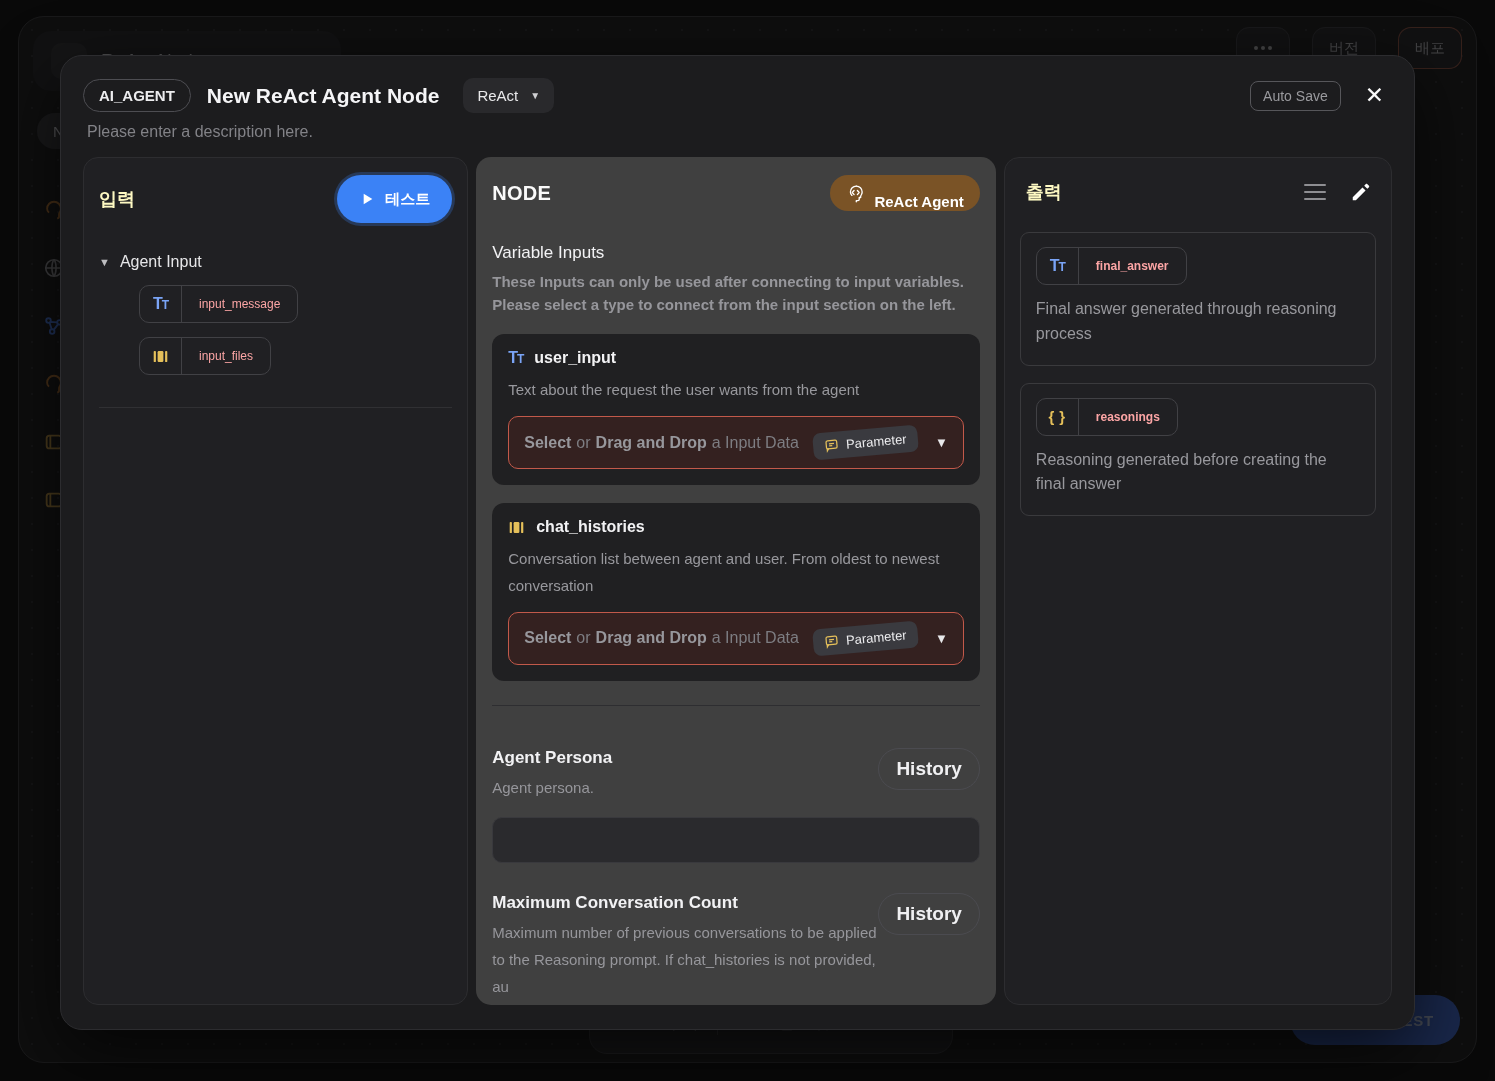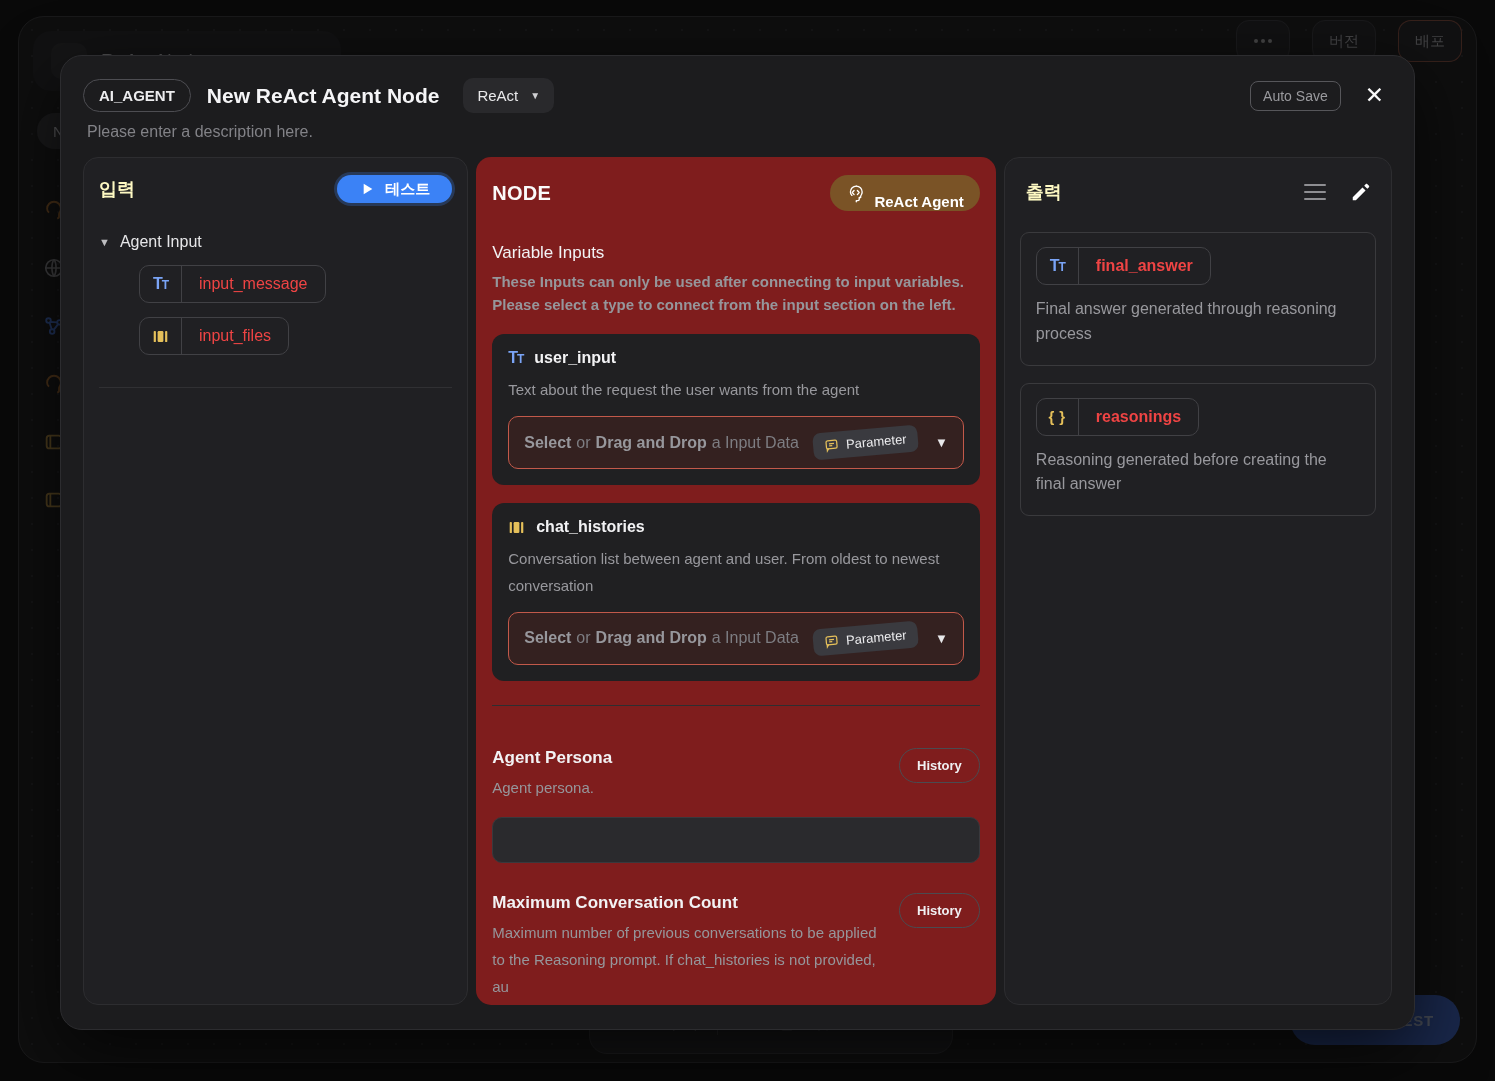--- a/index.html
+++ b/index.html
@@ -10,21 +10,21 @@
   .canvas { position:absolute; left:18px; top:16px; width:1459px; height:1047px;
     background:#151516; border:1px solid #2e2e30; border-radius:26px;
     background-image:radial-gradient(#232325 1.2px, transparent 1.2px);
     background-size:26px 26px; }
   .bg-header-left { position:absolute; left:14px; top:14px; display:flex; align-items:center; gap:14px;
     background:#1b1b1d; border-radius:18px; padding:12px 18px; width:308px; }
   .back-btn { width:36px; height:36px; border-radius:10px; background:#242427; display:flex;
     align-items:center; justify-content:center; color:#bdbdbf; font-size:20px; }
   .bg-title { font-size:19px; color:#9d9da1; flex:1; }
   .rename-ic { color:#6f6f73; font-size:15px; }
-  .bg-topbar { position:absolute; right:14px; top:3px; display:flex; gap:22px; align-items:center; }
+  .bg-topbar { position:absolute; right:14px; top:10px; display:flex; gap:22px; align-items:center; }
   .bg-pill { height:42px; min-width:54px; padding:0 16px; border-radius:13px; background:#1c1c1e;
     border:1px solid #2e2e31; color:#87878b; font-size:15px; display:flex; align-items:center; justify-content:center; }
   .bg-pill.deploy { border-color:rgba(190,95,70,.5); }
   .dots-ic { display:inline-block; width:4px; height:4px; border-radius:50%; background:#87878b;
     box-shadow:7px 0 0 #87878b, -7px 0 0 #87878b; }
   .bg-node-tab { position:absolute; left:18px; top:96px; width:56px; height:36px; border-radius:18px;
     background:#2b2b2e; color:#a6a6aa; font-size:15px; display:flex; align-items:center; padding-left:16px; }
   .bg-sidebar { position:absolute; left:24px; top:182px; display:flex; flex-direction:column; gap:36px; }
   .bg-side-ic { width:22px; height:22px; border-radius:6px; opacity:.85; }
   .bg-toolbar { position:absolute; left:570px; bottom:8px; height:64px; width:364px; background:#202023;
@@ -49,38 +49,38 @@
     padding:9px 14px; font-size:15px; color:#e9e9eb; margin-left:10px; }
   .caret-down { font-size:10px; color:#cfcfd2; }
   .m-spacer { flex:1; }
   .autosave { border:1px solid #56565a; border-radius:8px; padding:6px 12px; font-size:14px; color:#9a9a9e; }
   .close-x { font-size:23px; color:#fafafa; margin-left:10px; margin-right:4px; cursor:default; }
   .m-desc { margin:10px 0 0 26px; color:#828287; font-size:16px; }
 
   .panels { display:flex; gap:8px; margin:16px 22px 0 22px; height:848px; }
   .panel { border-radius:15px; overflow:hidden; }
   .panel.light { background:#202023; border:1px solid #2d2d30; }
-  .panel-in { background:#7f1d1d; }
+  .panel-in { background:#404040; }
   .p-left { width:392px; padding:17px 15px; }
   .p-center { width:529px; padding:18px 16px; position:relative; }
   .p-right { width:395px; padding:16px 15px; }
 
   
   .p-left-head { display:flex; align-items:center; justify-content:space-between; }
   .p-h1 { font-size:18px; font-weight:700; color:#fef9c3; }
   .test-btn { display:flex; align-items:center; gap:10px; background:#3b82f6; border-radius:999px;
-    height:28px; padding:8px 22px; box-shadow:0 0 0 3px rgba(59,130,246,.25); }
+    height:48px; padding:8px 22px; box-shadow:0 0 0 3px rgba(59,130,246,.25); }
   .test-btn span { color:#fff; font-size:15px; font-weight:600; }
   .tree-row { display:flex; align-items:center; gap:10px; margin-top:30px; font-size:16px; color:#e6e6e8; }
   .chev { font-size:11px; color:#bdbdc0; }
   .var-list { margin:14px 0 0 40px; display:flex; flex-direction:column; gap:14px; align-items:flex-start; }
   .var-pill { display:inline-flex; align-items:stretch; border:1px solid #414145; border-radius:10px;
     overflow:hidden; height:38px; }
   .var-ic-cell { width:42px; display:flex; align-items:center; justify-content:center; border-right:1px solid #414145; }
-  .var-label { display:flex; align-items:center; padding:0 17px; font-size:16px; color:#ef4444; }
+  .var-label { display:flex; align-items:center; padding:0 17px; font-size:12px; color:#fca5a5; }
   .hr { height:1px; background:#303033; margin-top:32px; }
 
   
   .tt-ic { color:#7aa4f6; font-weight:800; line-height:1; letter-spacing:-1px; }
   .tt-ic .a { font-size:16px; } .tt-ic .b { font-size:12px; }
   .braces-ic { color:#e5c05a; font-weight:700; font-size:15px; letter-spacing:1px; }
 
   
   .node-head { display:flex; align-items:center; justify-content:space-between; }
   .node-title { font-size:20px; font-weight:800; color:#fafafa; letter-spacing:.3px; }
@@ -98,21 +98,21 @@
   .ph { font-size:16px; color:#7d7d82; white-space:nowrap;text-align:center; }
   .ph b { color:#97979c; } .ph + .ph { margin-left:5px; }
   .param-chip { margin-left:14px; display:flex; align-items:center; gap:7px; background:#3a3a3f;
     border-radius:8px; padding:6px 11px; transform:rotate(-5deg); }
   .param-chip span { font-size:13px; color:#ececee; }
   .sel-caret { margin-left:auto; color:#e8e8ea; font-size:13px; }
   .mid-hr { height:1px; background:#2e2e31; margin-top:24px; }
   .prop-head { display:flex; align-items:flex-start; justify-content:space-between; margin-top:42px; }
   .prop-title { font-size:17px; font-weight:600; color:#f2f2f4; }
   .prop-desc { margin-top:6px; font-size:15px; color:#96969b; line-height:1.8; }
-  .hist-btn { border:1px solid #4b4b50; border-radius:999px; padding:9px 17px; font-size:13px;
+  .hist-btn { border:1px solid #4b4b50; border-radius:999px; padding:9px 17px; font-size:19px;
     font-weight:600; color:#f0f0f2; background:transparent; }
   .persona-input { margin-top:16px; height:46px; background:#2a2a2d; border:1px solid #39393d; border-radius:10px; }
 
   
   .out-head { display:flex; align-items:center; justify-content:space-between; padding:6px 4px 0 6px; }
   .out-icons { display:flex; align-items:center; gap:24px; }
   .burger { width:22px; height:2.6px; background:#8e8e92; border-radius:2px;
     box-shadow:0 -7px 0 #8e8e92, 0 7px 0 #8e8e92; }
   .out-card { margin-top:28px; border:1px solid #3a3a3d; border-radius:9px; padding:14px 15px 18px; }
   .out-card + .out-card { margin-top:17px; }

